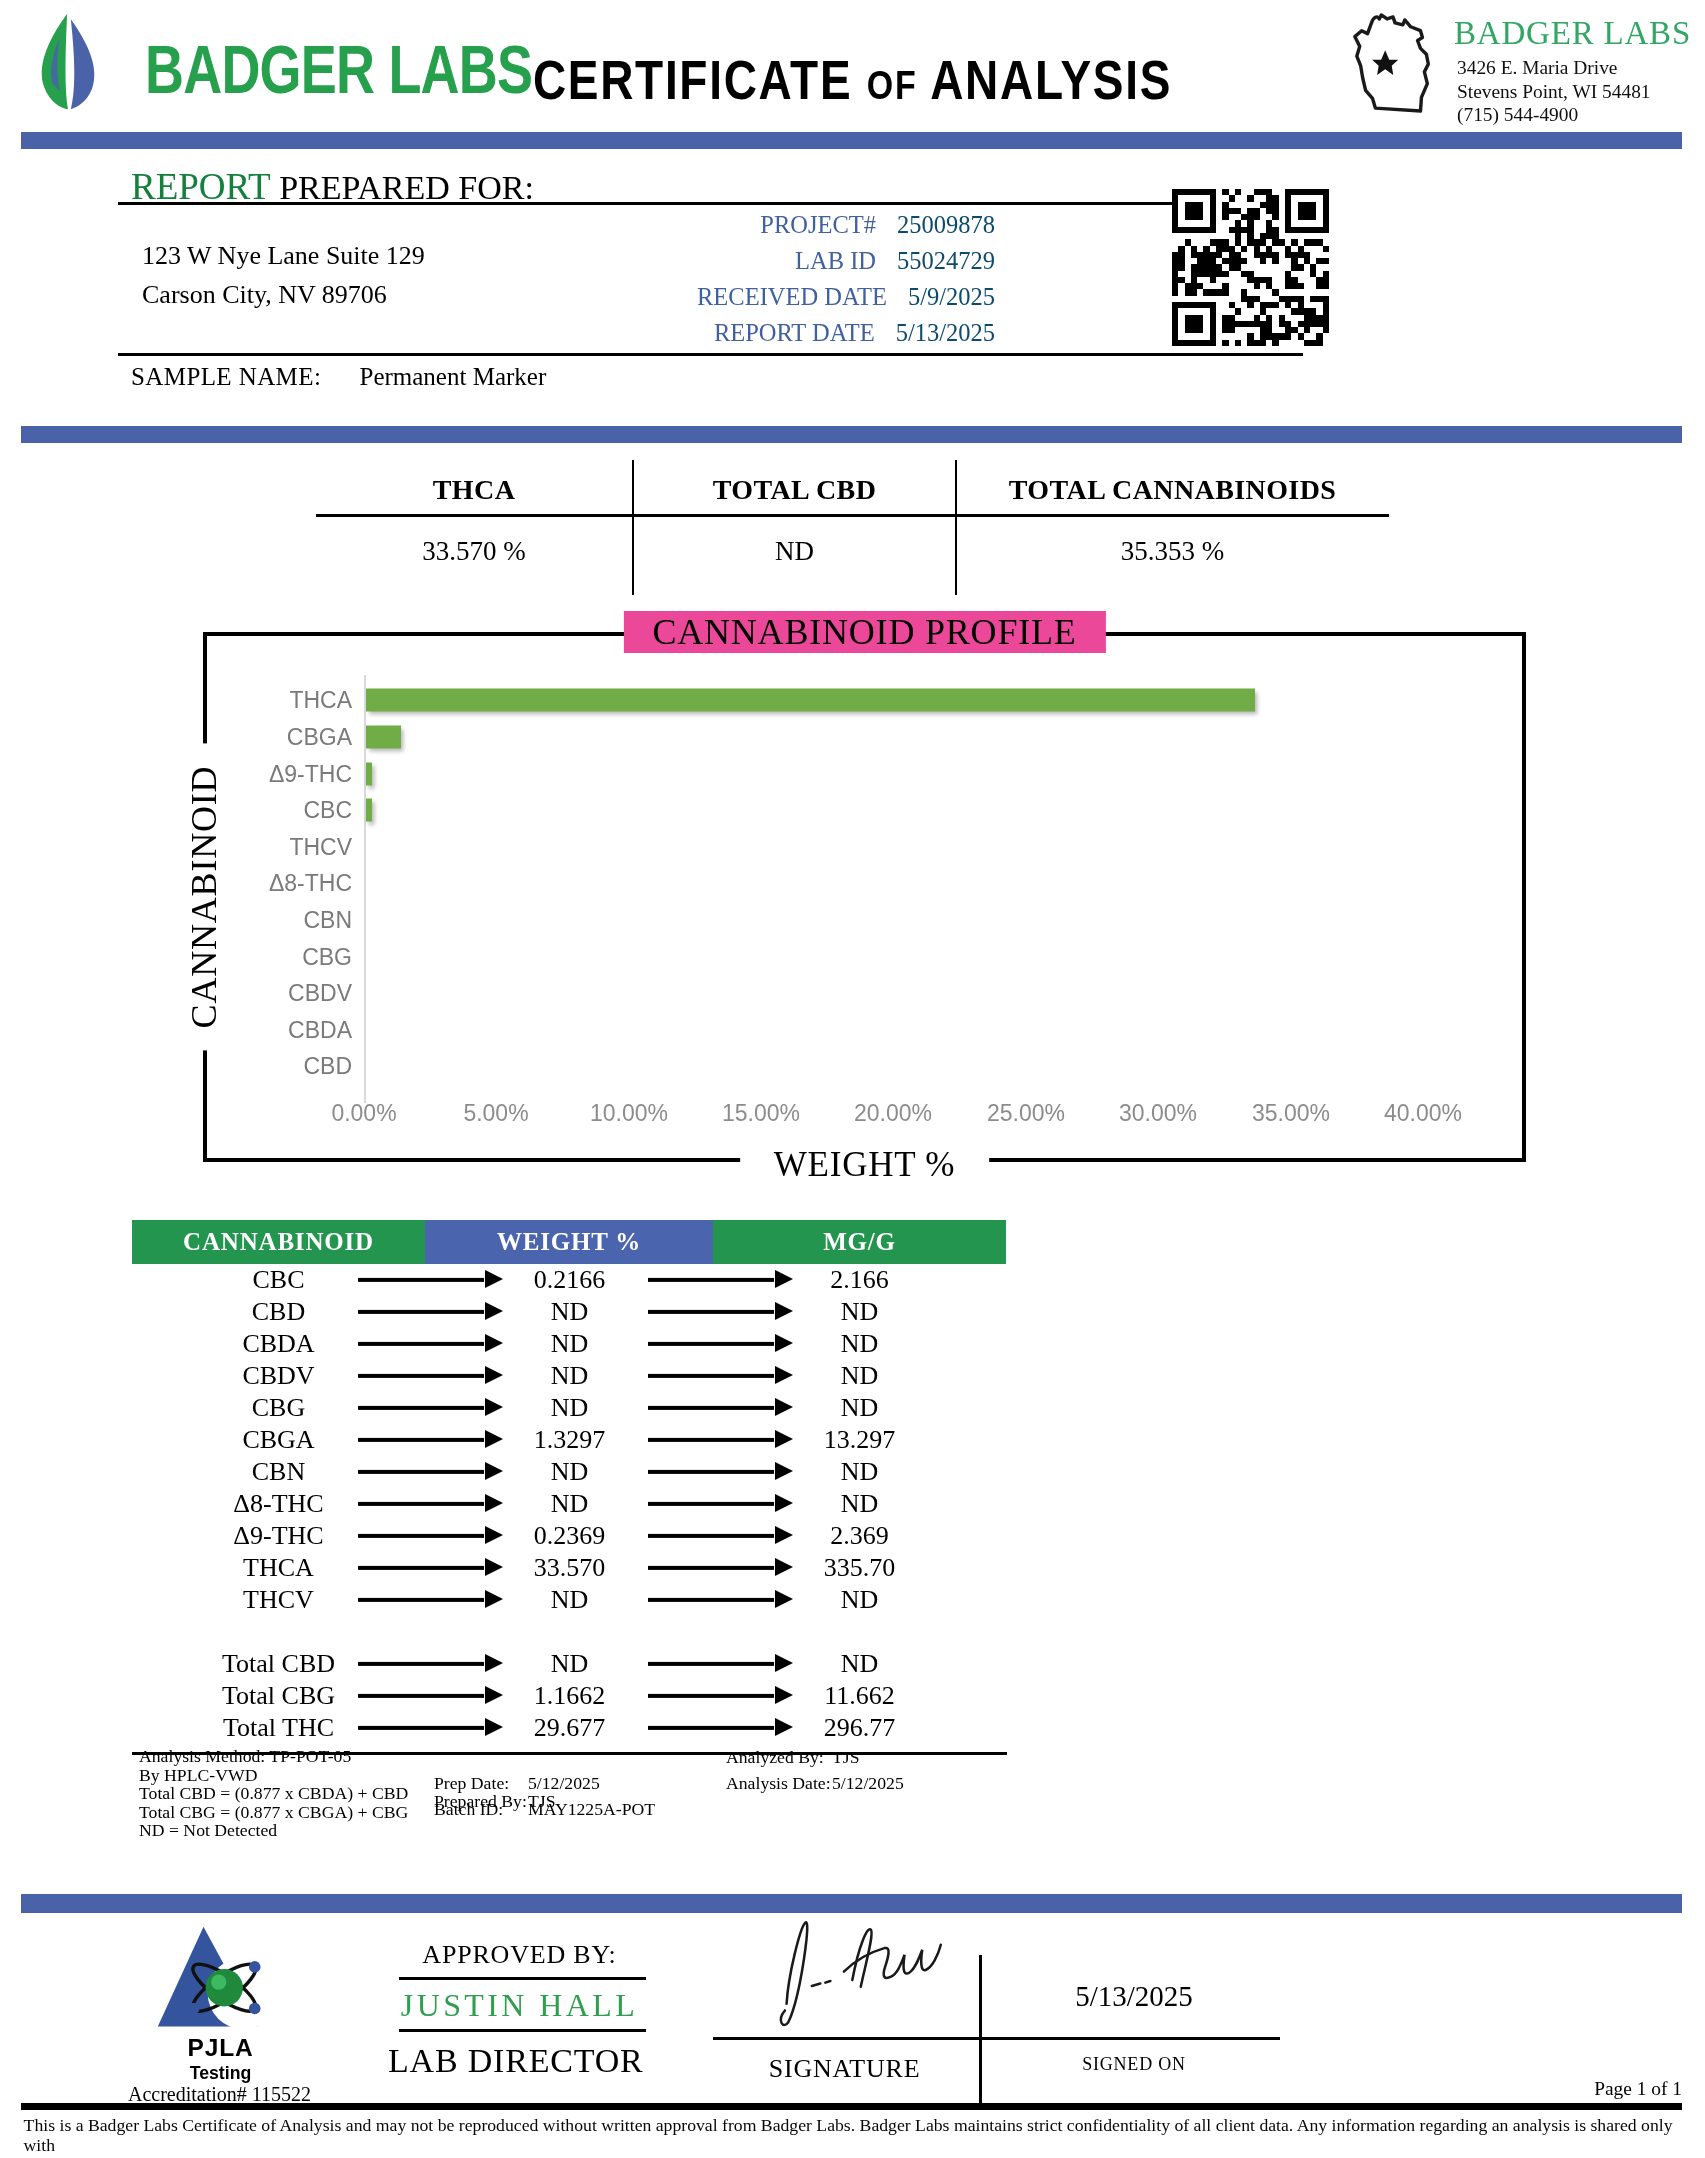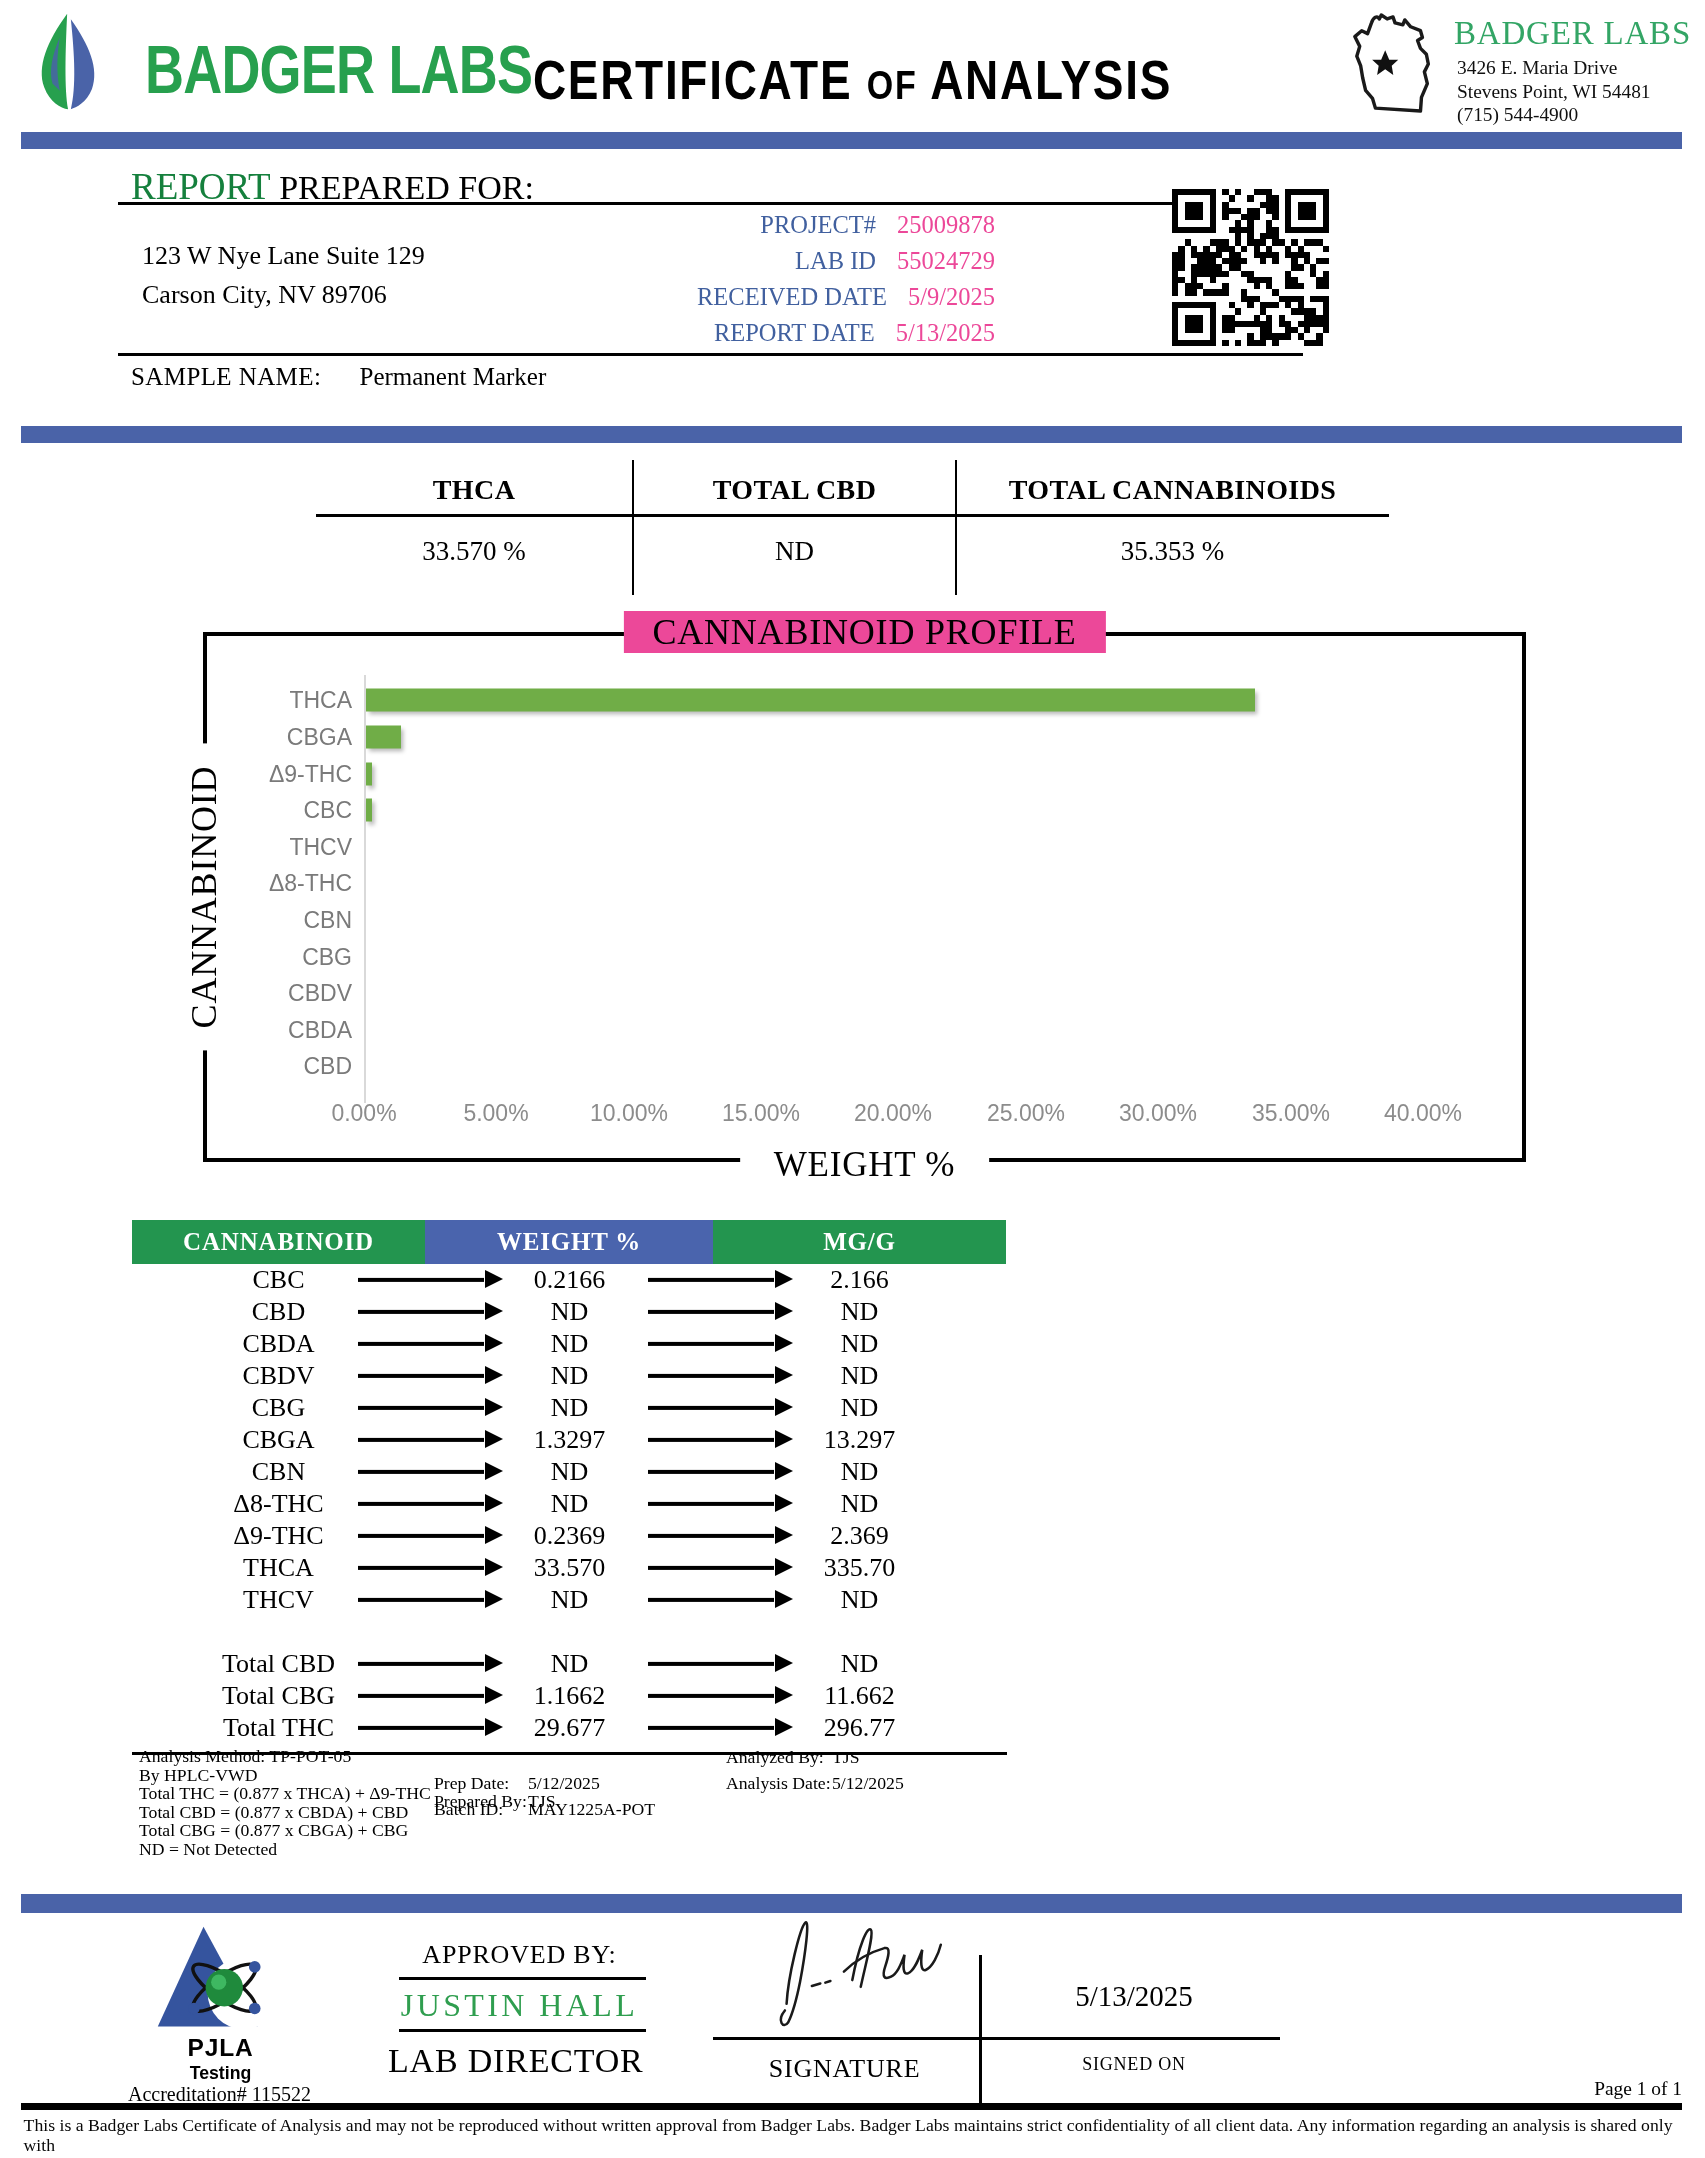--- a/index.html
+++ b/index.html
@@ -21,21 +21,21 @@
   .blue-bar{left:21px;width:1661px;height:17px;background:#4a63a8;}
 
   
   .rep-head{left:131px;top:165px;font-size:34px;white-space:nowrap;}
   .rep-head .accent{color:#15803d;font-size:37px;}
   .hline{background:#000;height:3.4px;}
   .client-line{left:142px;font-size:26px;}
   .fields{left:523px;top:207px;width:472px;}
   .field-row{display:flex;height:36px;align-items:center;}
   .f-label{width:439px;text-align:right;color:#41609f;font-size:24.5px;}
-  .f-value{margin-left:21px;font-size:24.5px;color:#ec4899;white-space:nowrap;}
+  .f-value{margin-left:21px;font-size:24.5px;color:#0c4a6e;white-space:nowrap;}
   .qr{left:1172px;top:189px;width:157px;height:157px;}
   .sample-row{left:131px;top:363px;font-size:25px;}
   .sample-row .sn-label{letter-spacing:0.4px;}
   .sample-row .sn-value{margin-left:32px;}
 
   
   .summary{left:316px;top:460px;width:1073px;height:135px;display:flex;}
   .sum-col{box-sizing:border-box;text-align:center;}
   .sum-col + .sum-col{border-left:2.5px solid #000;}
   .sum-label{padding-top:13.5px;font-weight:bold;font-size:28px;letter-spacing:0.4px;}
@@ -599,21 +599,20 @@
           <div class="ct-cell ct-v2">296.77</div>
         </div>
       </div>
     <div class="ct-bottom"></div>
   </div>
 
   <div class="abs notes">
     <div class="notes-left" id="notes-left">
         <div>Analysis Method: TP-POT-05</div>
         <div>By HPLC-VWD</div>
-        <div>Total THC = (0.877 x  THCA) + Δ9-THC</div>
         <div>Total CBD = (0.877 x  CBDA) + CBD</div>
         <div>Total CBG = (0.877 x  CBGA) + CBG</div>
         <div>ND = Not Detected</div>
       </div>
     <div id="notes-mid">
         <div class="nm-row" style="left: 295px; top: 0px; margin-top: 44px;"><span class="nm-label">Prepared By:</span><span class="nm-value" style="left: 94px;">TJS</span></div>
         <div class="nm-row" style="left: 295px; top: 26px;"><span class="nm-label">Prep Date:</span><span class="nm-value" style="left: 94px;">5/12/2025</span></div>
         <div class="nm-row" style="left: 295px; top: 52px;"><span class="nm-label">Batch ID:</span><span class="nm-value" style="left: 94px;">MAY1225A-POT</span></div>
       </div>
     <div id="notes-right">

